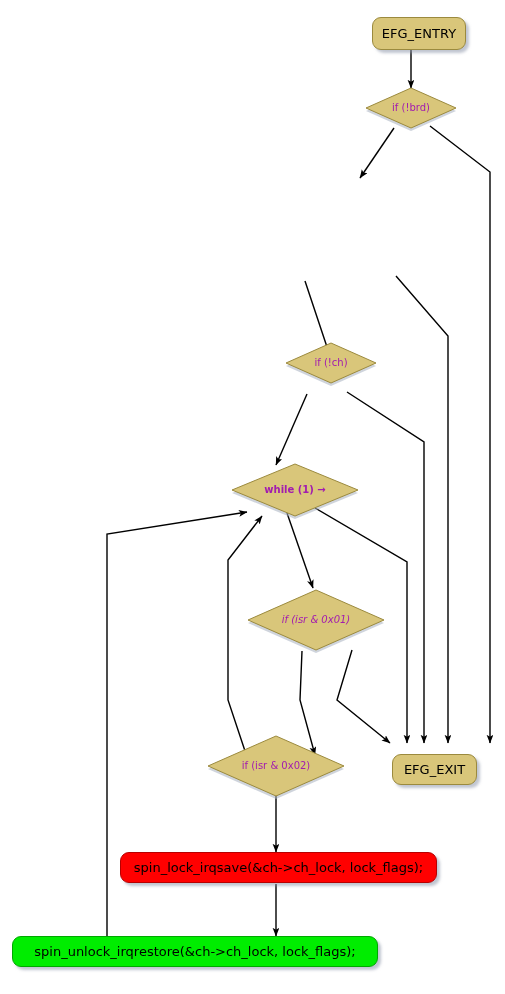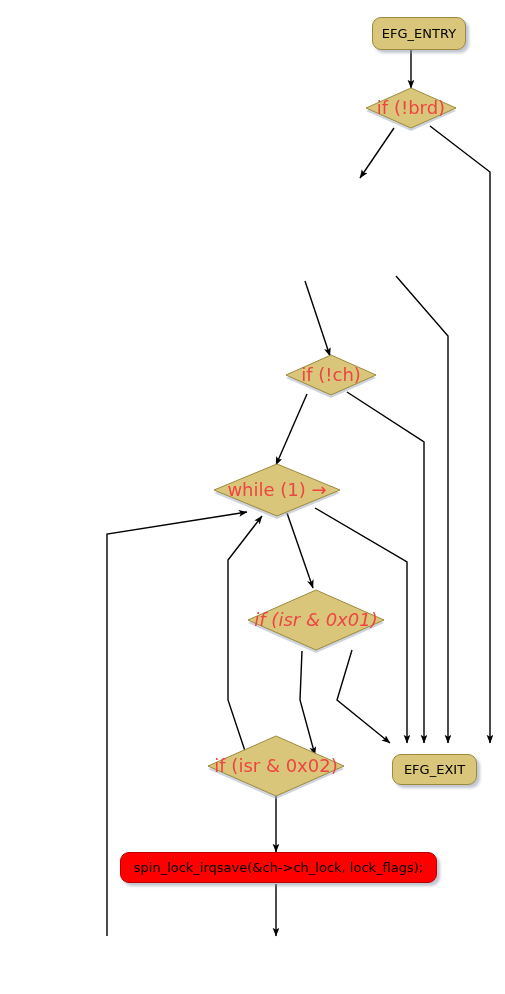--- a/index.html
+++ b/index.html
@@ -51,22 +51,22 @@
   }
   .diamond svg { display: block; overflow: visible; }
   .diamond .dtext {
     position: absolute;
     left: 0; top: 0;
     width: 100%; height: 100%;
     display: flex;
     align-items: center;
     justify-content: center;
     flex-direction: column;
-    font-size: 18px;
-    color: #ef4444;
+    font-size: 10px;
+    color: #a21caf;
     line-height: 1.15;
     text-align: center;
     pointer-events: none;
     white-space: pre;
   }
 </style>
 </head>
 <body>
 
 <div id="canvas">
@@ -117,29 +117,29 @@
 
   <div class="node diamond" style="left:363px; top:88px; width:96px; height:40px;">
     <svg width="96" height="40" viewBox="0 0 96 40" xmlns="http://www.w3.org/2000/svg">
       <polygon points="48,3 93,23 48,43 3,23" fill="#a8b0c0" opacity="0.55"></polygon>
       <polygon points="48,0 93,20 48,40 3,20" fill="#d9c67a" stroke="#9b8a3e" stroke-width="1"></polygon>
     </svg>
     <div class="dtext">if (!brd)</div>
   </div>
 
 
-  <div class="node diamond" style="left:283px; top:355px; width:96px; height:40px;">
+  <div class="node diamond" style="left:283px; top:343px; width:96px; height:40px;">
     <svg width="96" height="40" viewBox="0 0 96 40" xmlns="http://www.w3.org/2000/svg">
       <polygon points="48,3 93,23 48,43 3,23" fill="#a8b0c0" opacity="0.55"></polygon>
       <polygon points="48,0 93,20 48,40 3,20" fill="#d9c67a" stroke="#9b8a3e" stroke-width="1"></polygon>
     </svg>
     <div class="dtext">if (!ch)</div>
   </div>
 
-  <div class="node diamond" style="left:211px; top:464px; width:132px; height:52px;">
+  <div class="node diamond" style="left:229px; top:464px; width:132px; height:52px;font-weight:bold;">
     <svg width="132" height="52" viewBox="0 0 132 52" xmlns="http://www.w3.org/2000/svg">
       <polygon points="66,3 129,29 66,55 3,29" fill="#a8b0c0" opacity="0.55"></polygon>
       <polygon points="66,0 129,26 66,52 3,26" fill="#d9c67a" stroke="#9b8a3e" stroke-width="1"></polygon>
     </svg>
     <div class="dtext">while (1) →</div>
   </div>
 
   <div class="node diamond" style="left:245px; top:590px; width:142px; height:60px;font-style:italic;">
     <svg width="142" height="60" viewBox="0 0 142 60" xmlns="http://www.w3.org/2000/svg">
       <polygon points="71,3 139,33 71,63 3,33" fill="#a8b0c0" opacity="0.55"></polygon>
@@ -157,14 +157,17 @@
   </div>
 
   <div class="node rect tan" style="left:392px; top:754px; width:85px; height:31px;">
     <span class="lbl">EFG_EXIT</span>
   </div>
 
   <div class="node rect red" style="left:120px; top:852px; width:317px; height:31px;">
     <span class="lbl">spin_lock_irqsave(&amp;ch-&gt;ch_lock, lock_flags);</span>
   </div>
 
+  <div class="node rect green" style="left:12px; top:936px; width:366px; height:31px;">
+    <span class="lbl">spin_unlock_irqrestore(&amp;ch-&gt;ch_lock, lock_flags);</span>
+  </div>
 
 </div>
 
 </body></html>

